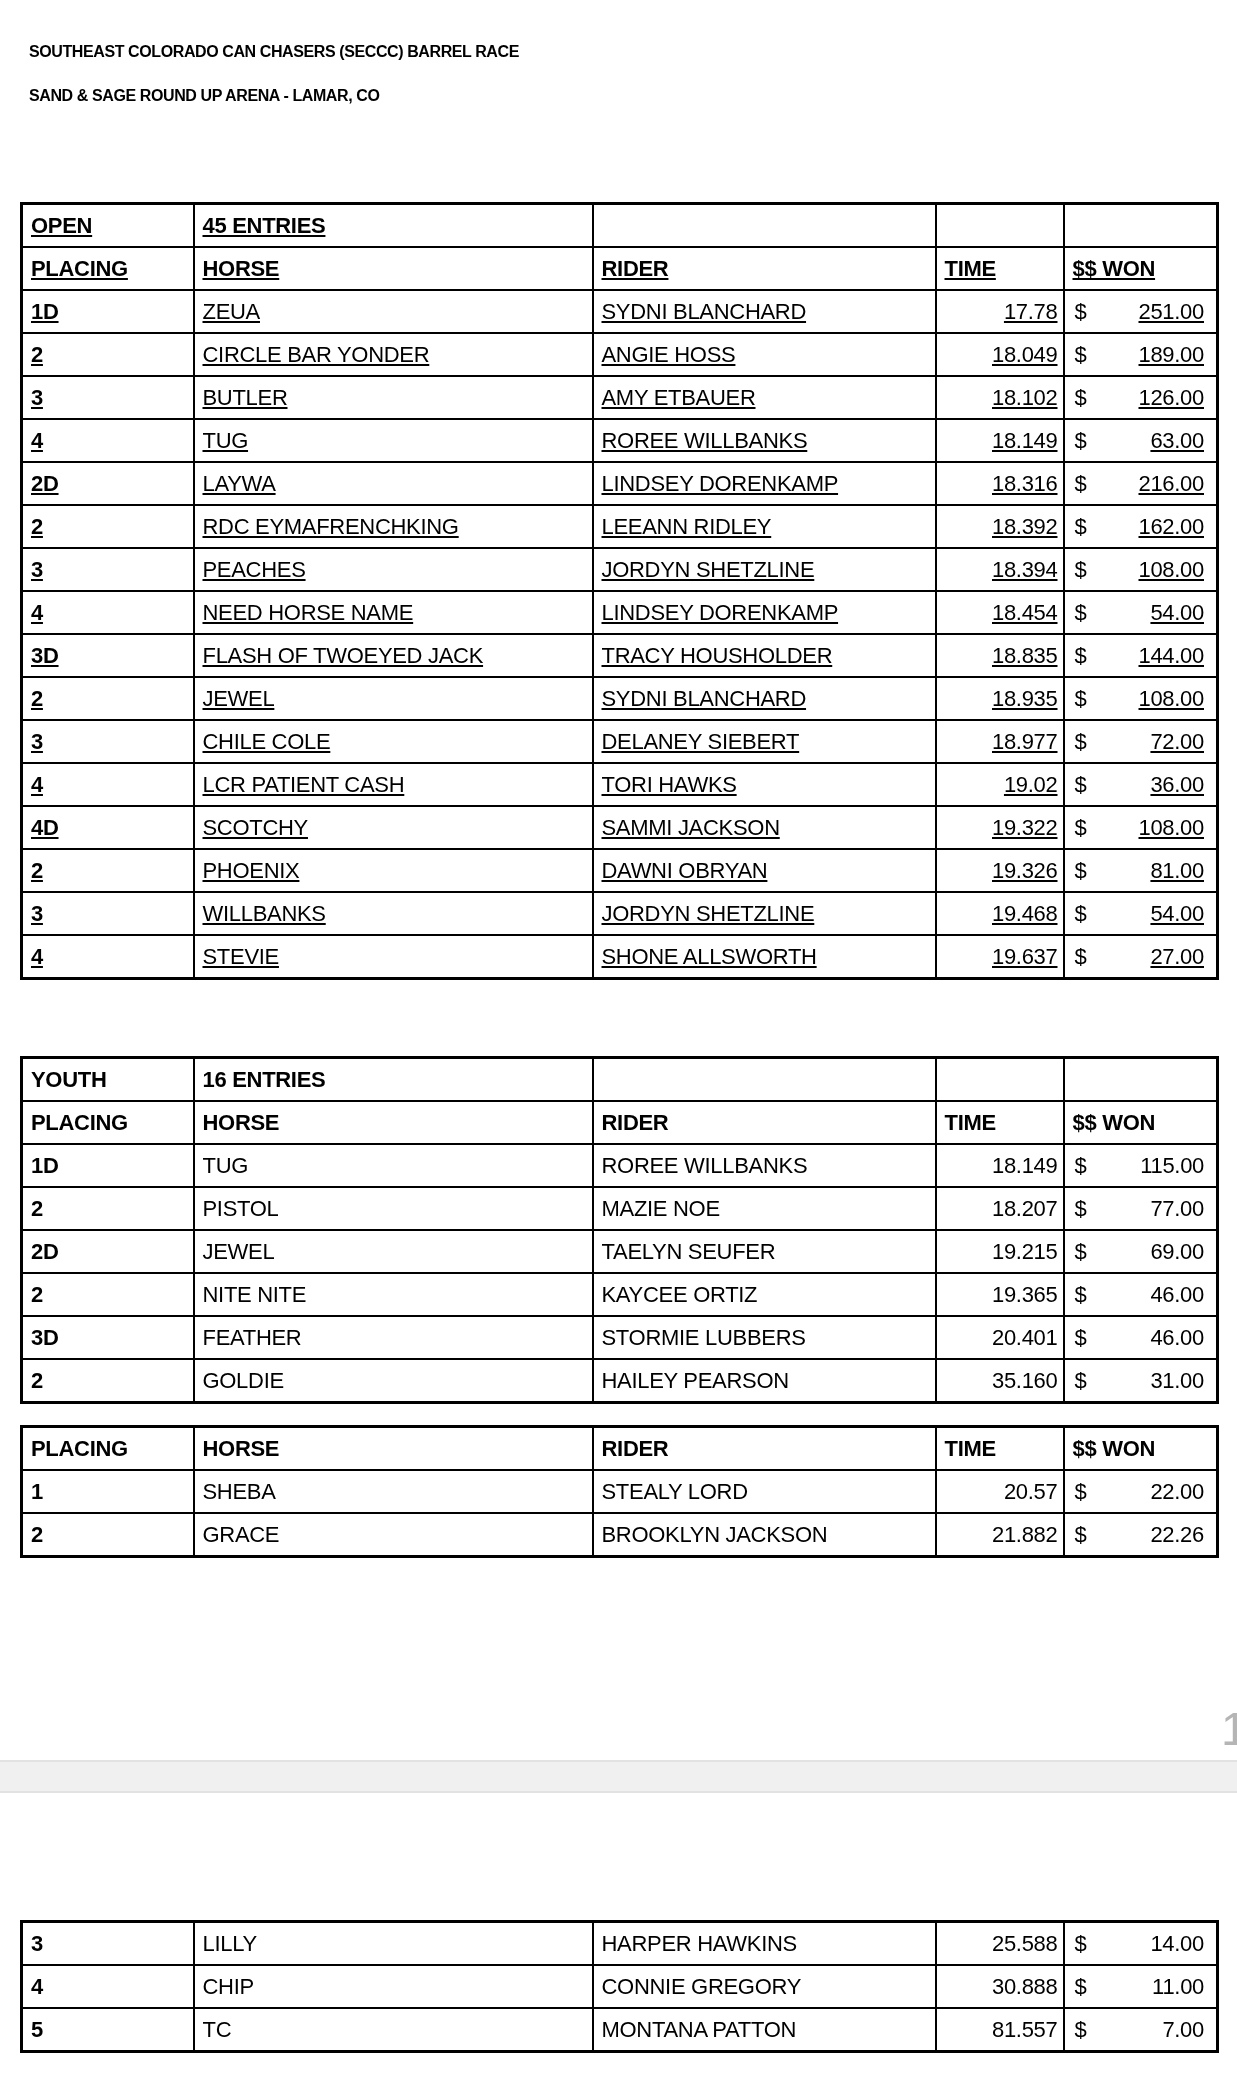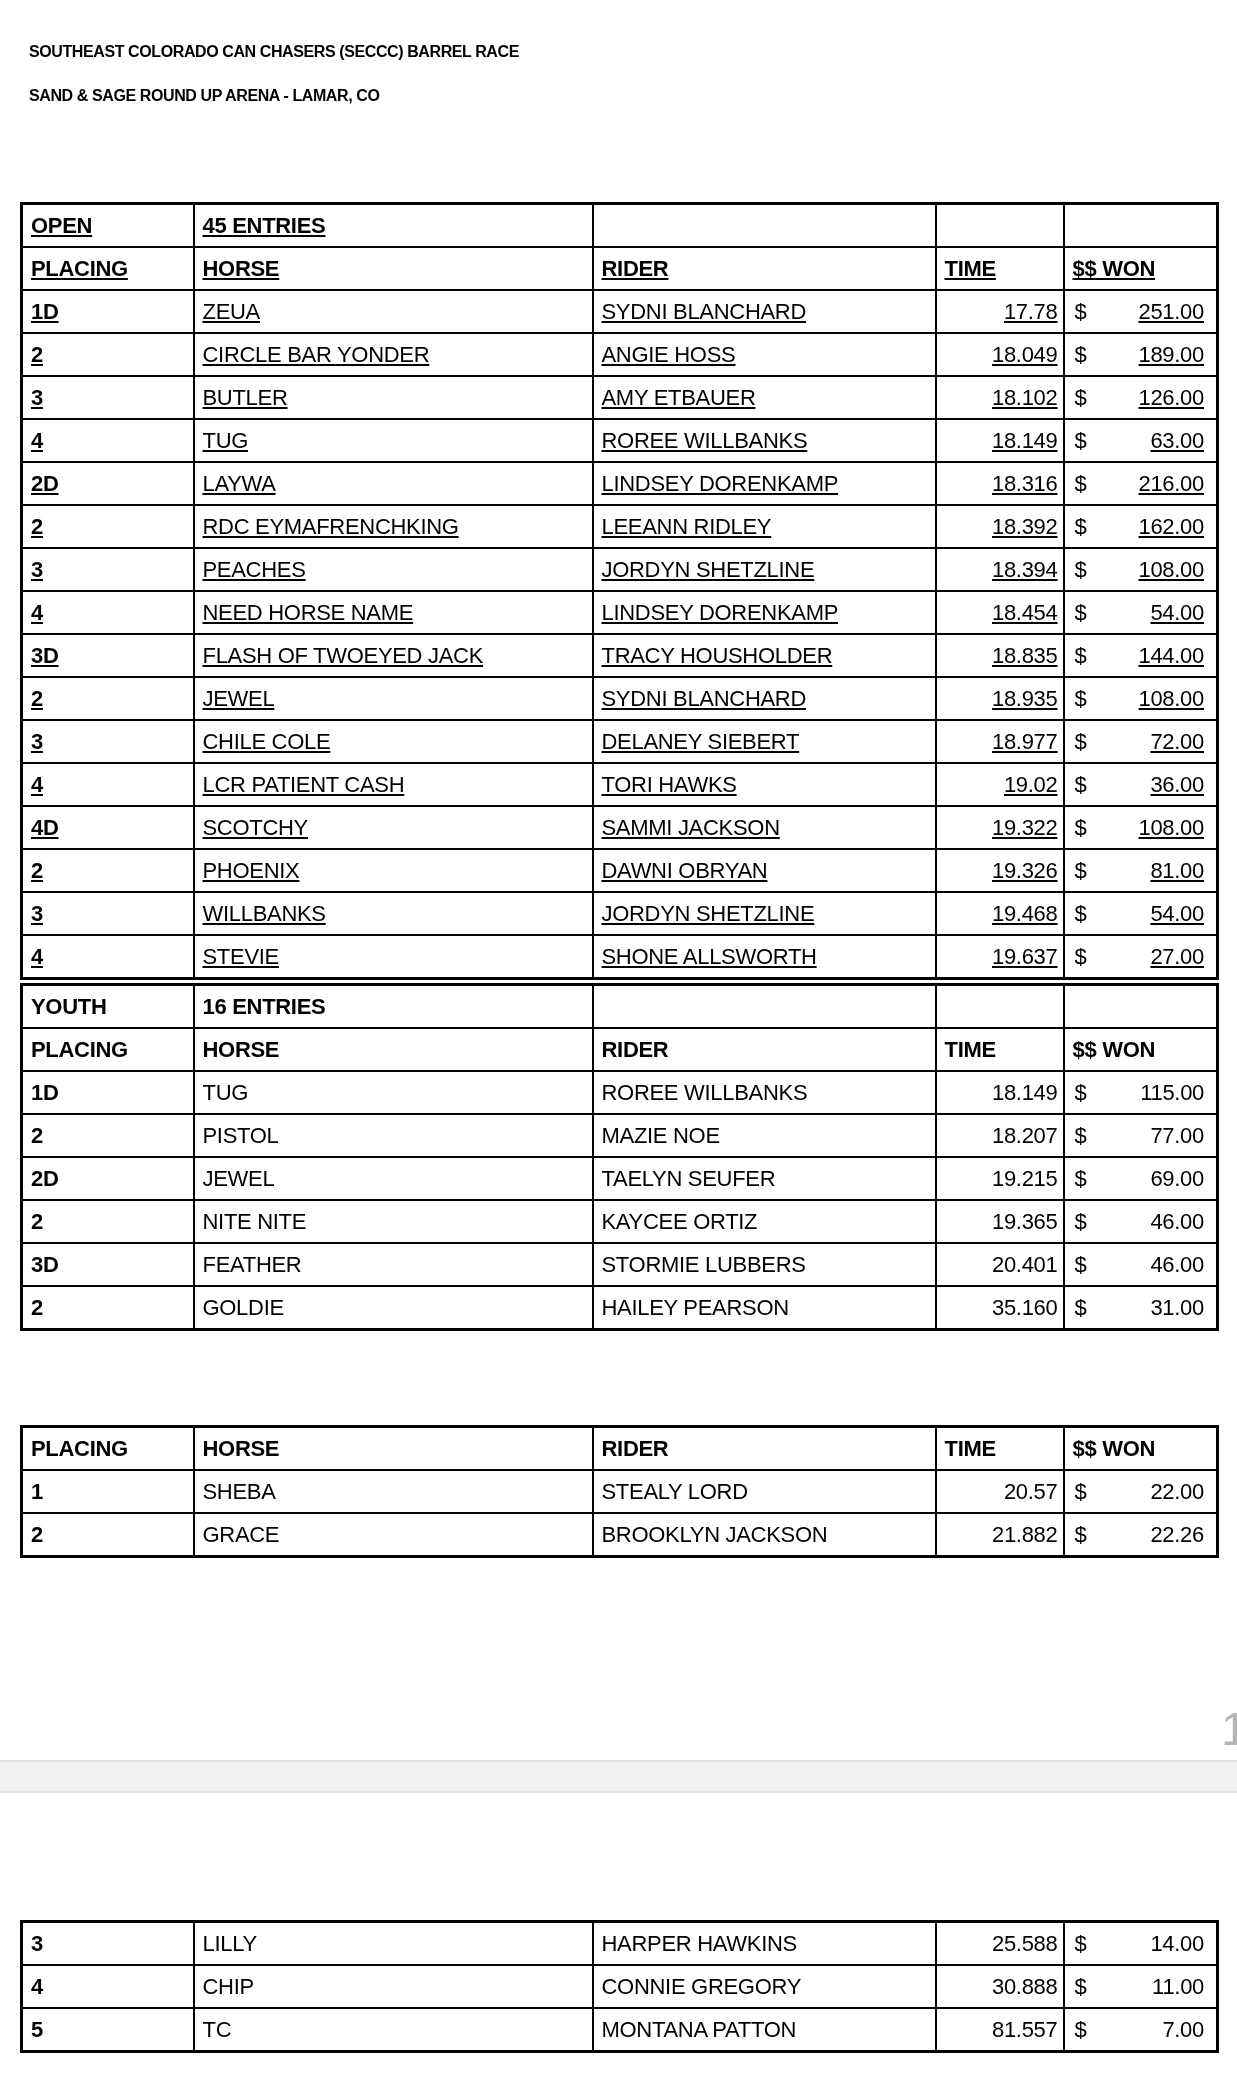--- a/index.html
+++ b/index.html
@@ -22,21 +22,21 @@
     border:2px solid #000;height:41px;
     padding:0 8px;font-size:22px;letter-spacing:-0.3px;
     white-space:nowrap;overflow:hidden;vertical-align:middle;
   }
   .race-table thead td{font-weight:700;}
   .race-table td.placing{font-weight:700;}
   .race-table td.time{text-align:right;padding-right:5px;}
   .race-table td.won{text-align:right;padding-right:12px;padding-left:10px;}
   .race-table td.won .cur{float:left;}
   #table-open{top:202px;text-decoration:underline;}
-  #table-youth{top:983px;}
+  #table-youth{top:1056px;}
   #table-peewee{top:1425px;}
   #table-cont{top:1920px;}
   .page-number{
     position:absolute;top:1705px;left:1221px;
     font-size:47px;line-height:1;color:#b5b5b5;font-weight:400;
   }
   .page-break-band{
     position:absolute;left:0;top:1760px;width:1237px;height:33px;
     background:#f0f0f0;
     border-top:2px solid #e2e2e2;border-bottom:2px solid #e2e2e2;

